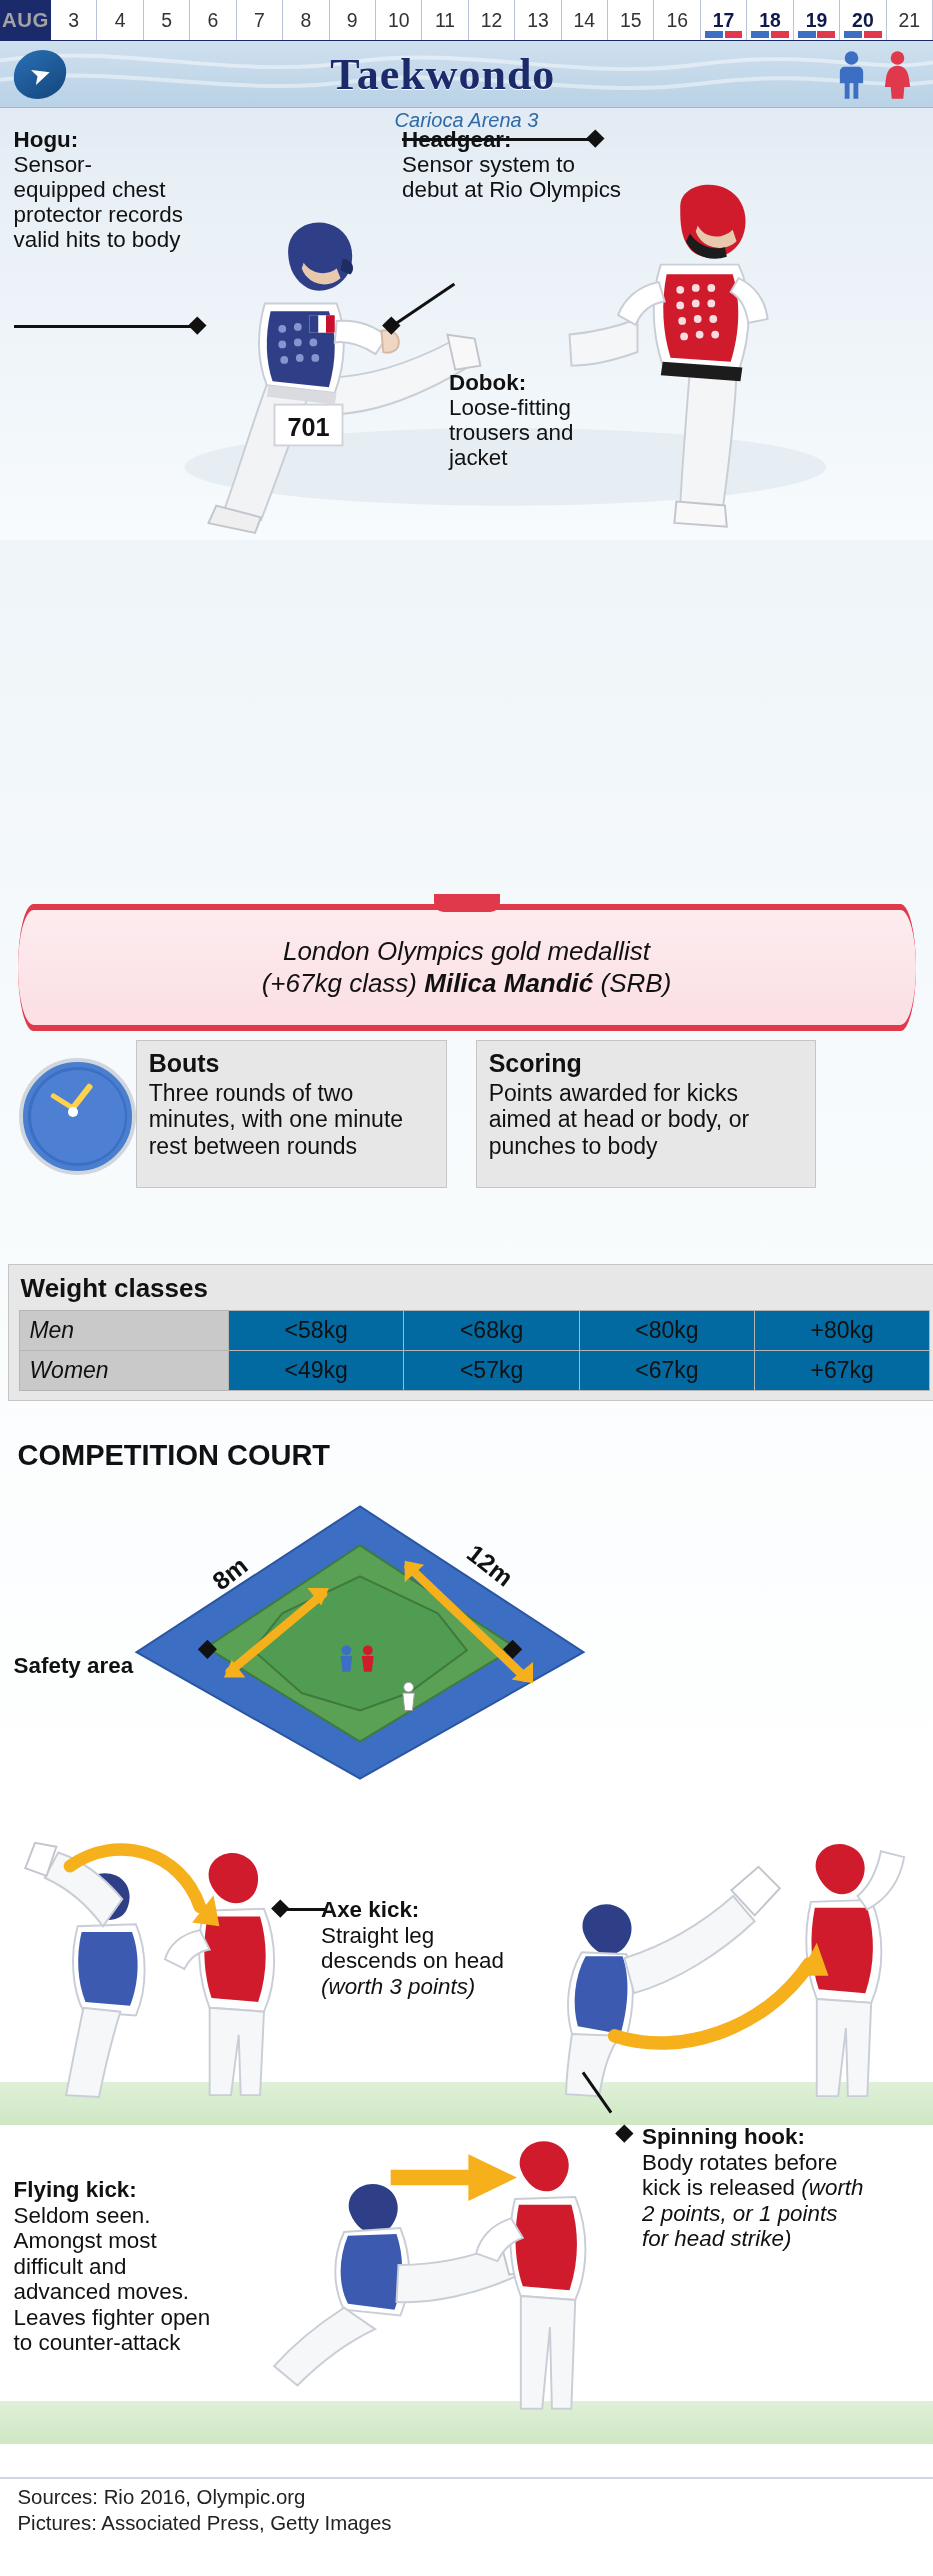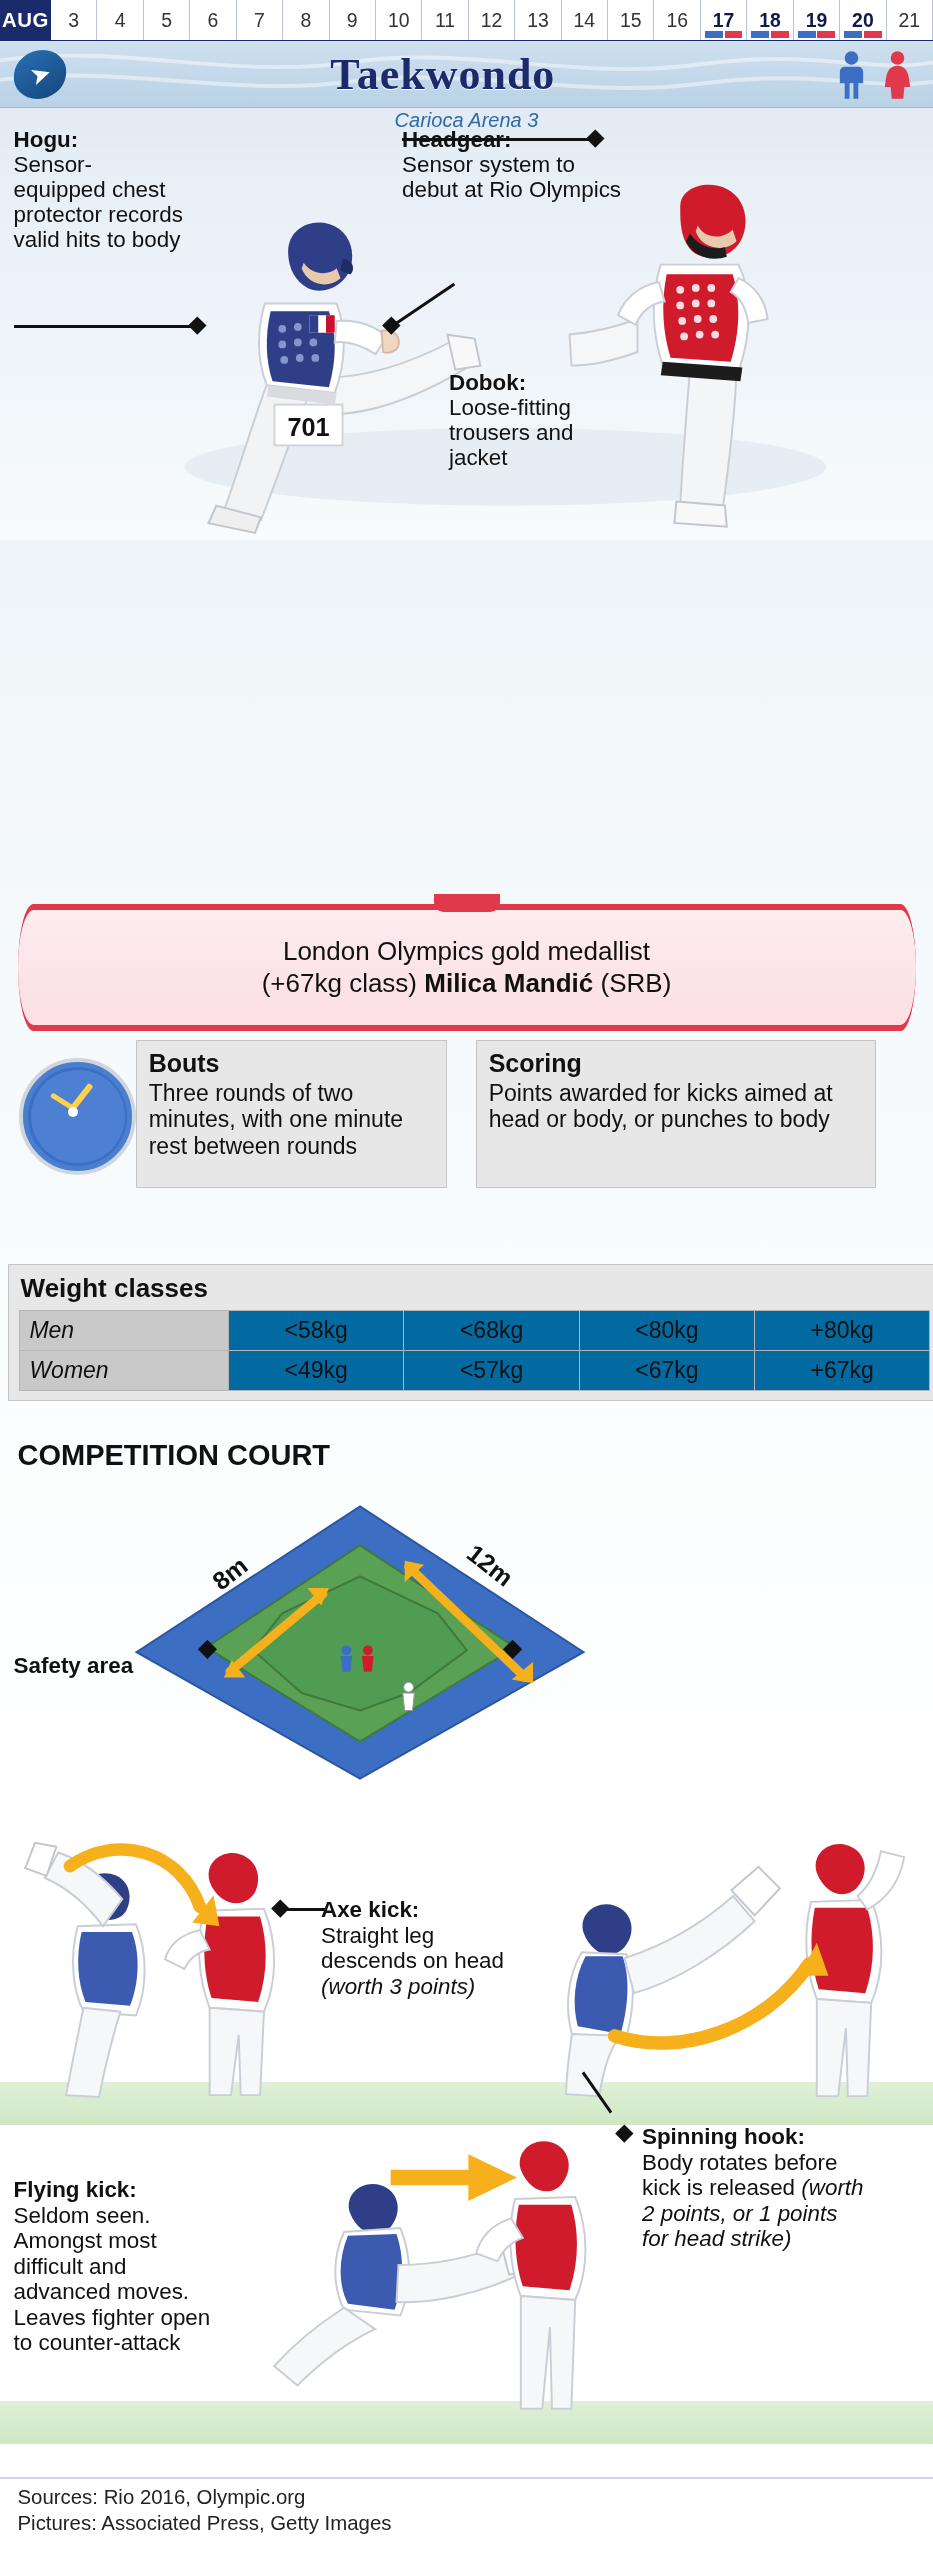--- a/index.html
+++ b/index.html
@@ -21,21 +21,21 @@
 
   
   .calendar{
     position:absolute; left:0; top:0; width:933px; height:41px;
     display:flex; align-items:stretch;
     background:#ffffff;
     border-bottom:1.9px solid #1b2a6b;
     box-sizing:border-box;
   }
   .cal-aug{
-    width:51px; background:#1b2a6b; color:#ffffff;
+    width:51px; background:#1b2a6b; color:#a3a3a3;
     font-weight:bold; font-size:20.4px; display:flex;
     align-items:center; justify-content:center; letter-spacing:0.5px;
   }
   .cal-day{
     flex:1 1 0; border-right:1px solid #b9c2d6;
     display:flex; align-items:center; justify-content:center;
     font-size:19.4px; color:#333; position:relative; background:#fff;
   }
   .cal-day.hl{ background:#ffffff; color:#0d1a4a; font-weight:bold; }
   .cal-day.hl .tick{
@@ -100,21 +100,21 @@
   
   .medal{
     position:absolute; left:17.5px; top:904px; width:898px; height:115px;
     border-top:6.8px solid #e0394b; border-bottom:6.8px solid #e0394b;
     border-radius:15.6px/50%;
     background:linear-gradient(180deg,#fdecef 0%,#fbdfe4 100%);
     display:flex; align-items:center; justify-content:center;
     text-align:center;
   }
   .medal p{
-    margin:16px; font-size:26px; line-height:1.22; color:#111;
+    margin:16px; font-style:italic; font-size:26px; line-height:1.22; color:#111;
   }
   .medal p b{ font-weight:bold;text-align:right; }
   .medal .tab{
     position:absolute; left:50%; top:-15.6px; margin-left:-33px;
     width:66px; height:17.5px; background:#e0394b; border-radius:0 0 9.7px 9.7px;
   }
 
   
   .clock{
     position:absolute; left:19.4px; top:1058px; width:109px; height:109px;
@@ -127,21 +127,21 @@
   .clock .h1{ width:5.8px; height:31px; left:46px; top:15.6px; transform:rotate(38deg); }
   .clock .h2{ width:4.9px; height:25px; left:47px; top:21.4px; transform:rotate(-58deg); }
   .clock .pin{ position:absolute; left:45px; top:45px; width:9.7px; height:9.7px; border-radius:50%; background:#fff; }
 
   .infobox{
     position:absolute; background:#e7e7e7; border:1px solid #c6c6c6;
   }
   .infobox h3{ margin:0 0 1.9px 0; font-size:25px; font-weight:bold; }
   .infobox p{ margin:0; font-size:23px; line-height:1.16; }
   .box-bouts{ left:136px; top:1040px; width:311px; height:148px; padding:7.8px 11.7px; box-sizing:border-box; }
-  .box-scoring{ left:476px; top:1040px; width:400px; height:148px; padding:7.8px 11.7px; box-sizing:border-box; }
+  .box-scoring{ left:476px; top:1040px; width:340px; height:148px; padding:7.8px 11.7px; box-sizing:border-box; }
 
   
   .weights{
     position:absolute; left:8px; top:1264px; width:933px;
     background:#e7e7e7; border:1px solid #c6c6c6; padding:7.8px 9.7px 9.7px 9.7px;
     box-sizing:border-box;
   }
   .weights h3{ margin:0 0 5.8px 1.9px; font-size:26px; font-weight:bold; }
   .weights table{ border-collapse:collapse; width:100%; background:#fff; }
   .weights td{

